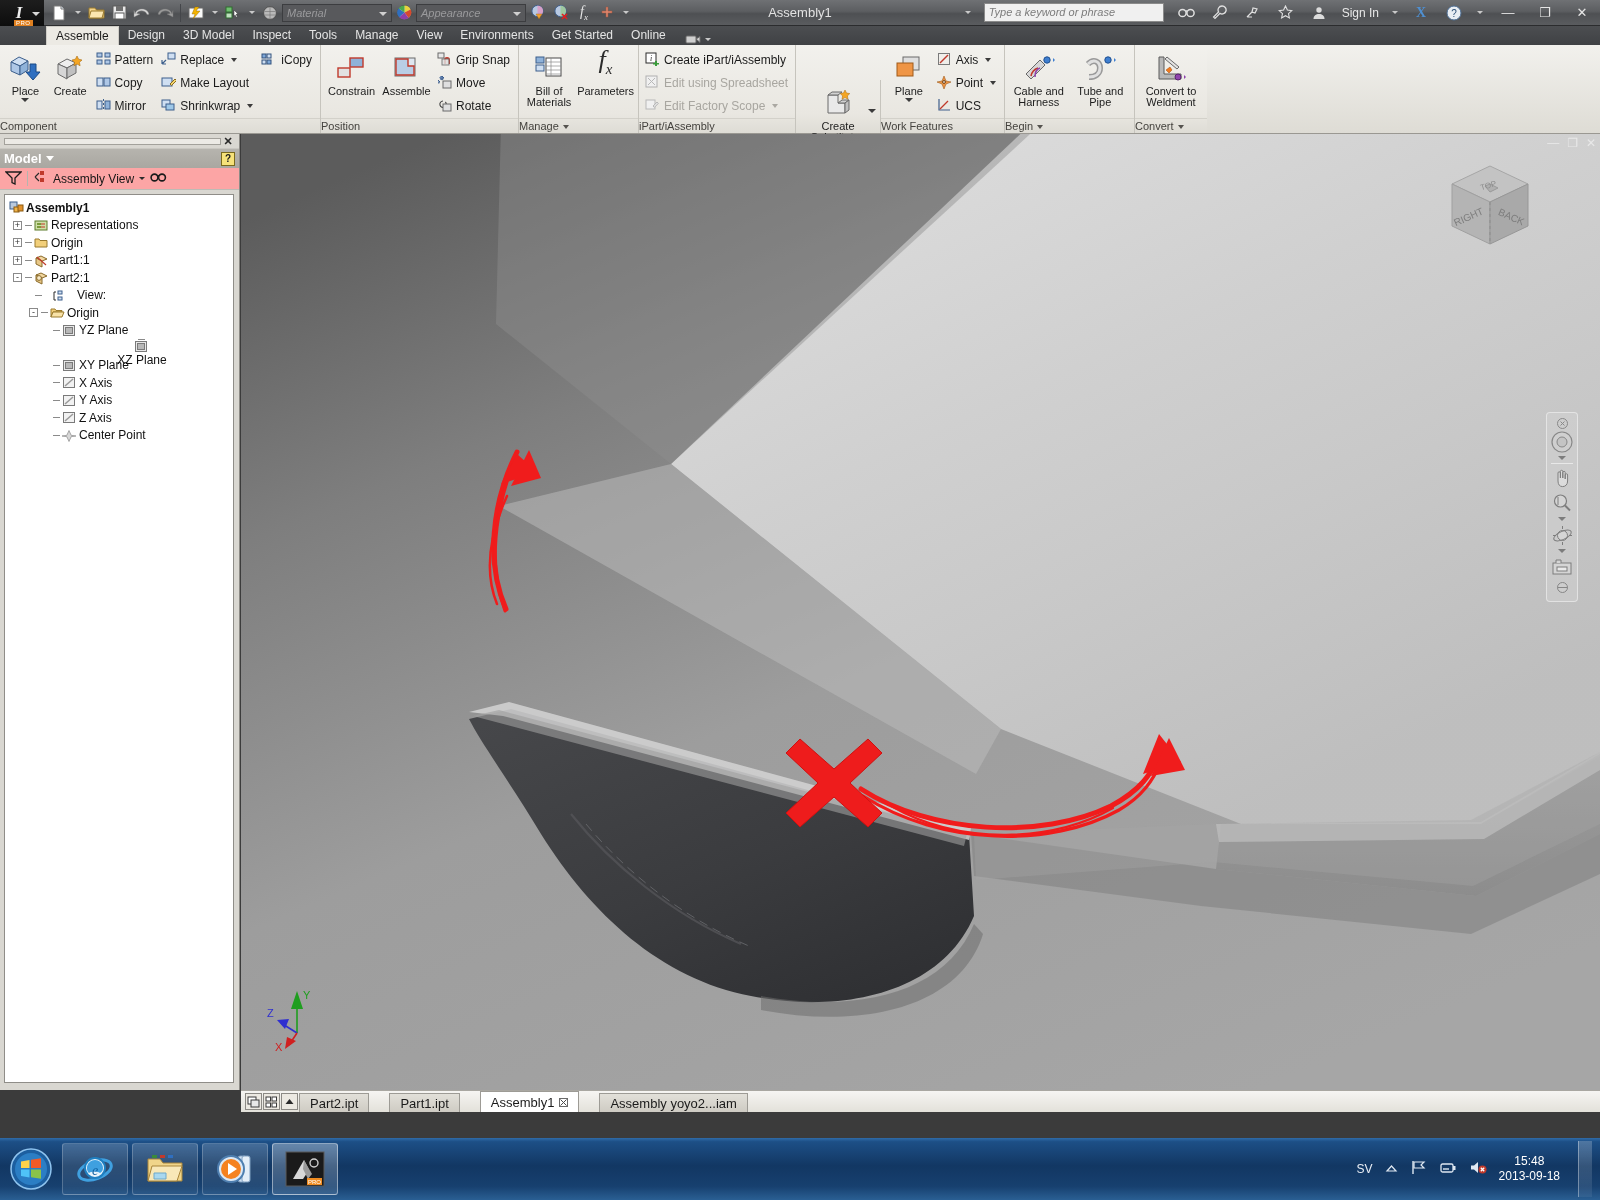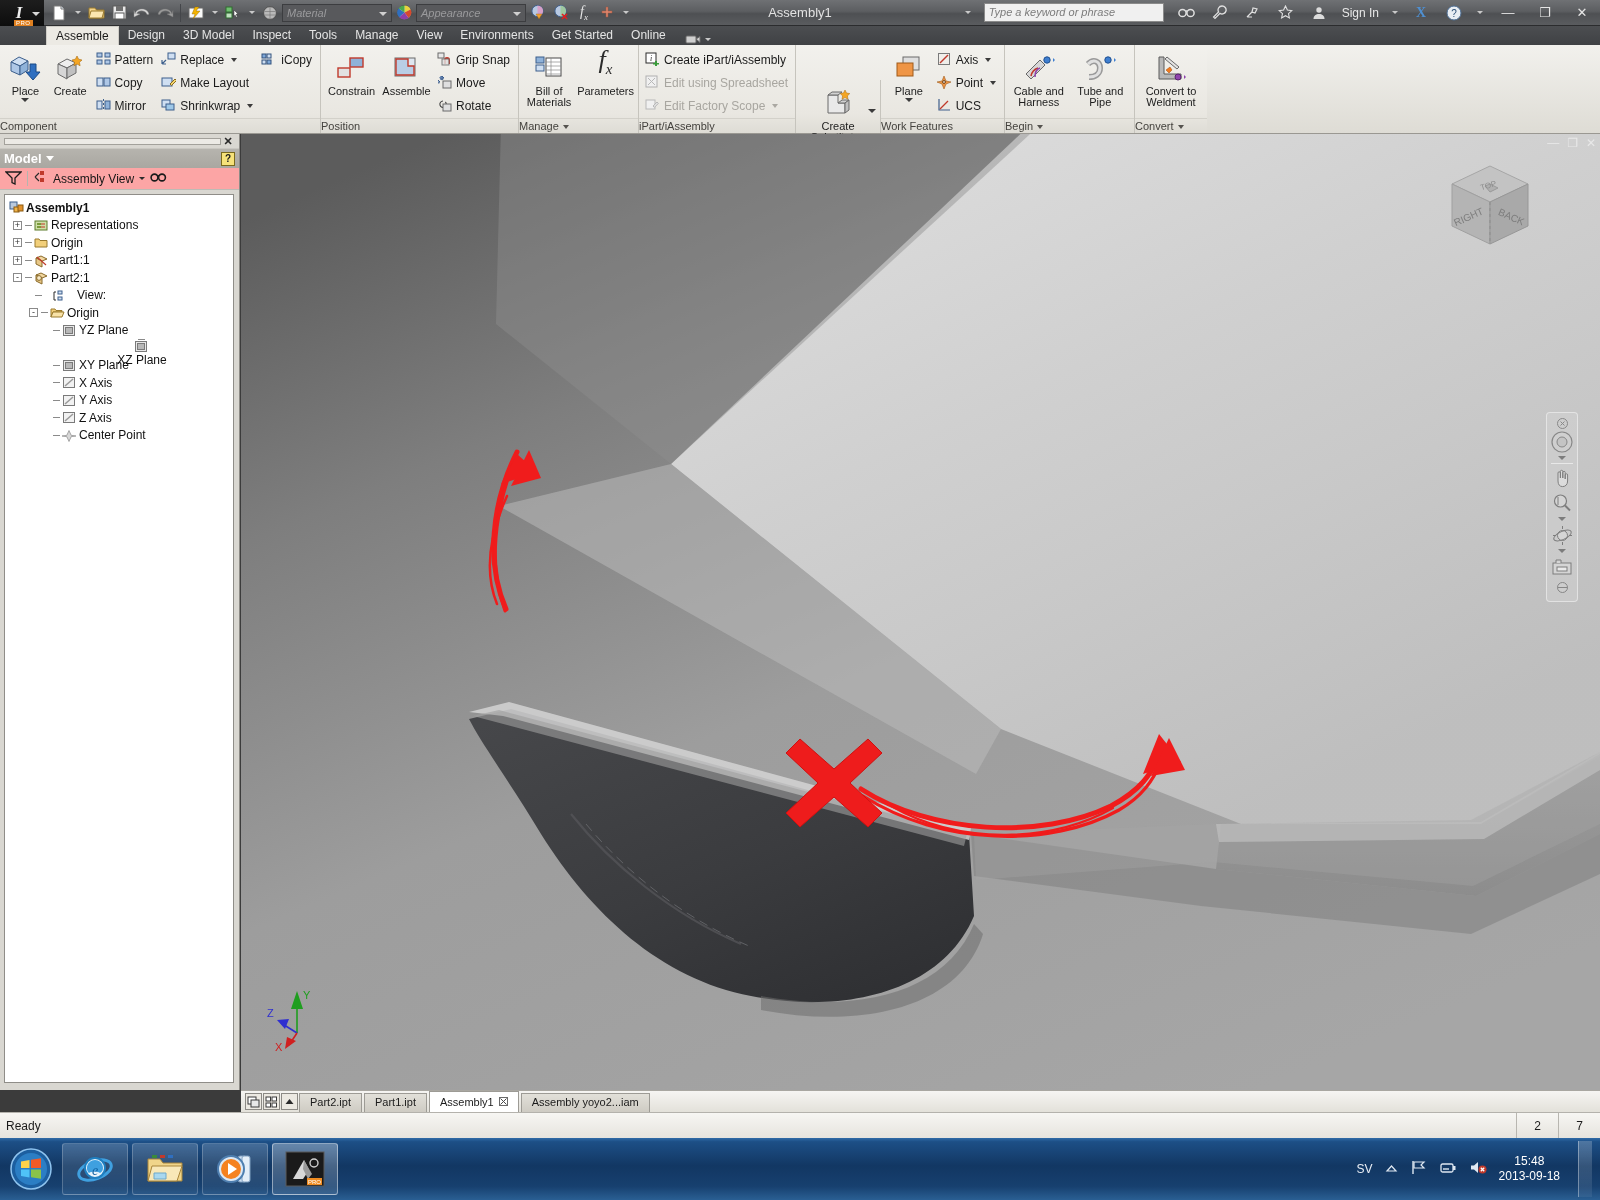--- a/index.html
+++ b/index.html
@@ -185,25 +185,25 @@
   
   .doctabs{
     position:absolute; left:241px; top:1090px; width:1359px; height:22px;
     background:linear-gradient(180deg,#f6f5f2,#e3e1da);
     border-top:1px solid #a9a7a1;
     display:flex; align-items:flex-end; padding-left:4px;
   }
   .tabtool{ width:17px;height:17px;border:1px solid #8c8a85;background:#ece9e2;
     margin:0 1px 2px 0; display:flex;align-items:center;justify-content:center; }
   .dtab{
-    height:19px; padding:0 10px; font-size:11px; color:#1b1b1b; line-height:19px;
+    height:19px; padding:0 10px; font-size:13px; color:#1b1b1b; line-height:19px;
     background:linear-gradient(180deg,#e2e0d9,#cecbc3);
     border:1px solid #9d9b95; border-bottom:none;
-    border-radius:0 0 0 0; margin-right:2px;
-    display:flex; align-items:flex-end; gap:5px;
+    border-radius:0 0 0 0; margin-right:20px;
+    display:flex; align-items:center; gap:5px;
   }
   .dtab.active{ background:#ffffff; height:21px; }
   .statusbar{
     position:absolute; left:0; top:1112px; width:1600px; height:26px;
     background:linear-gradient(180deg,#f7f6f3,#e6e4de);
     border-top:1px solid #b4b2ac;
     display:flex; align-items:center; font-size:12px; color:#1b1b1b; padding-left:6px;
   }
   .st-right{ margin-left:auto; display:flex; height:26px; }
   .st-cell{ width:42px; border-left:1px solid #b8b6b0; display:flex;align-items:center;justify-content:center; }
@@ -1148,27 +1148,20 @@
             <rect x="0.5" y="0.5" width="8" height="8" fill="none" stroke="#6a6a6a"></rect>
             <path d="M1.5 1.5l6 6M7.5 1.5l-6 6" stroke="#4a4a4a"></path>
           </svg>
       </span>
     </div>
     <div class="dtab">
       <span>Assembly yoyo2...iam</span>
     </div>
   </div>
 
-  <div class="statusbar">
-    <span>Ready</span>
-    <div class="st-right">
-      <div class="st-cell">2</div>
-      <div class="st-cell">7</div>
-    </div>
-  </div>
 
   <div class="taskbar">
     <div class="tb-start">
       <svg width="44" height="44" viewBox="0 0 44 44">
         <circle cx="22" cy="22" r="20" fill="#1c5fa0" stroke="#8fc4ef" stroke-width="1.5"></circle>
         <circle cx="22" cy="22" r="16" fill="#2b7ec4"></circle>
         <g transform="translate(12,12)">
           <path d="M0 2.5L8.5 1v8H0z" fill="#ffd24a"></path>
           <path d="M10 0.7L20 -0.8V9H10z" fill="#f05a28"></path>
           <path d="M0 10.5h8.5v8L0 17z" fill="#4fc3f7"></path>

